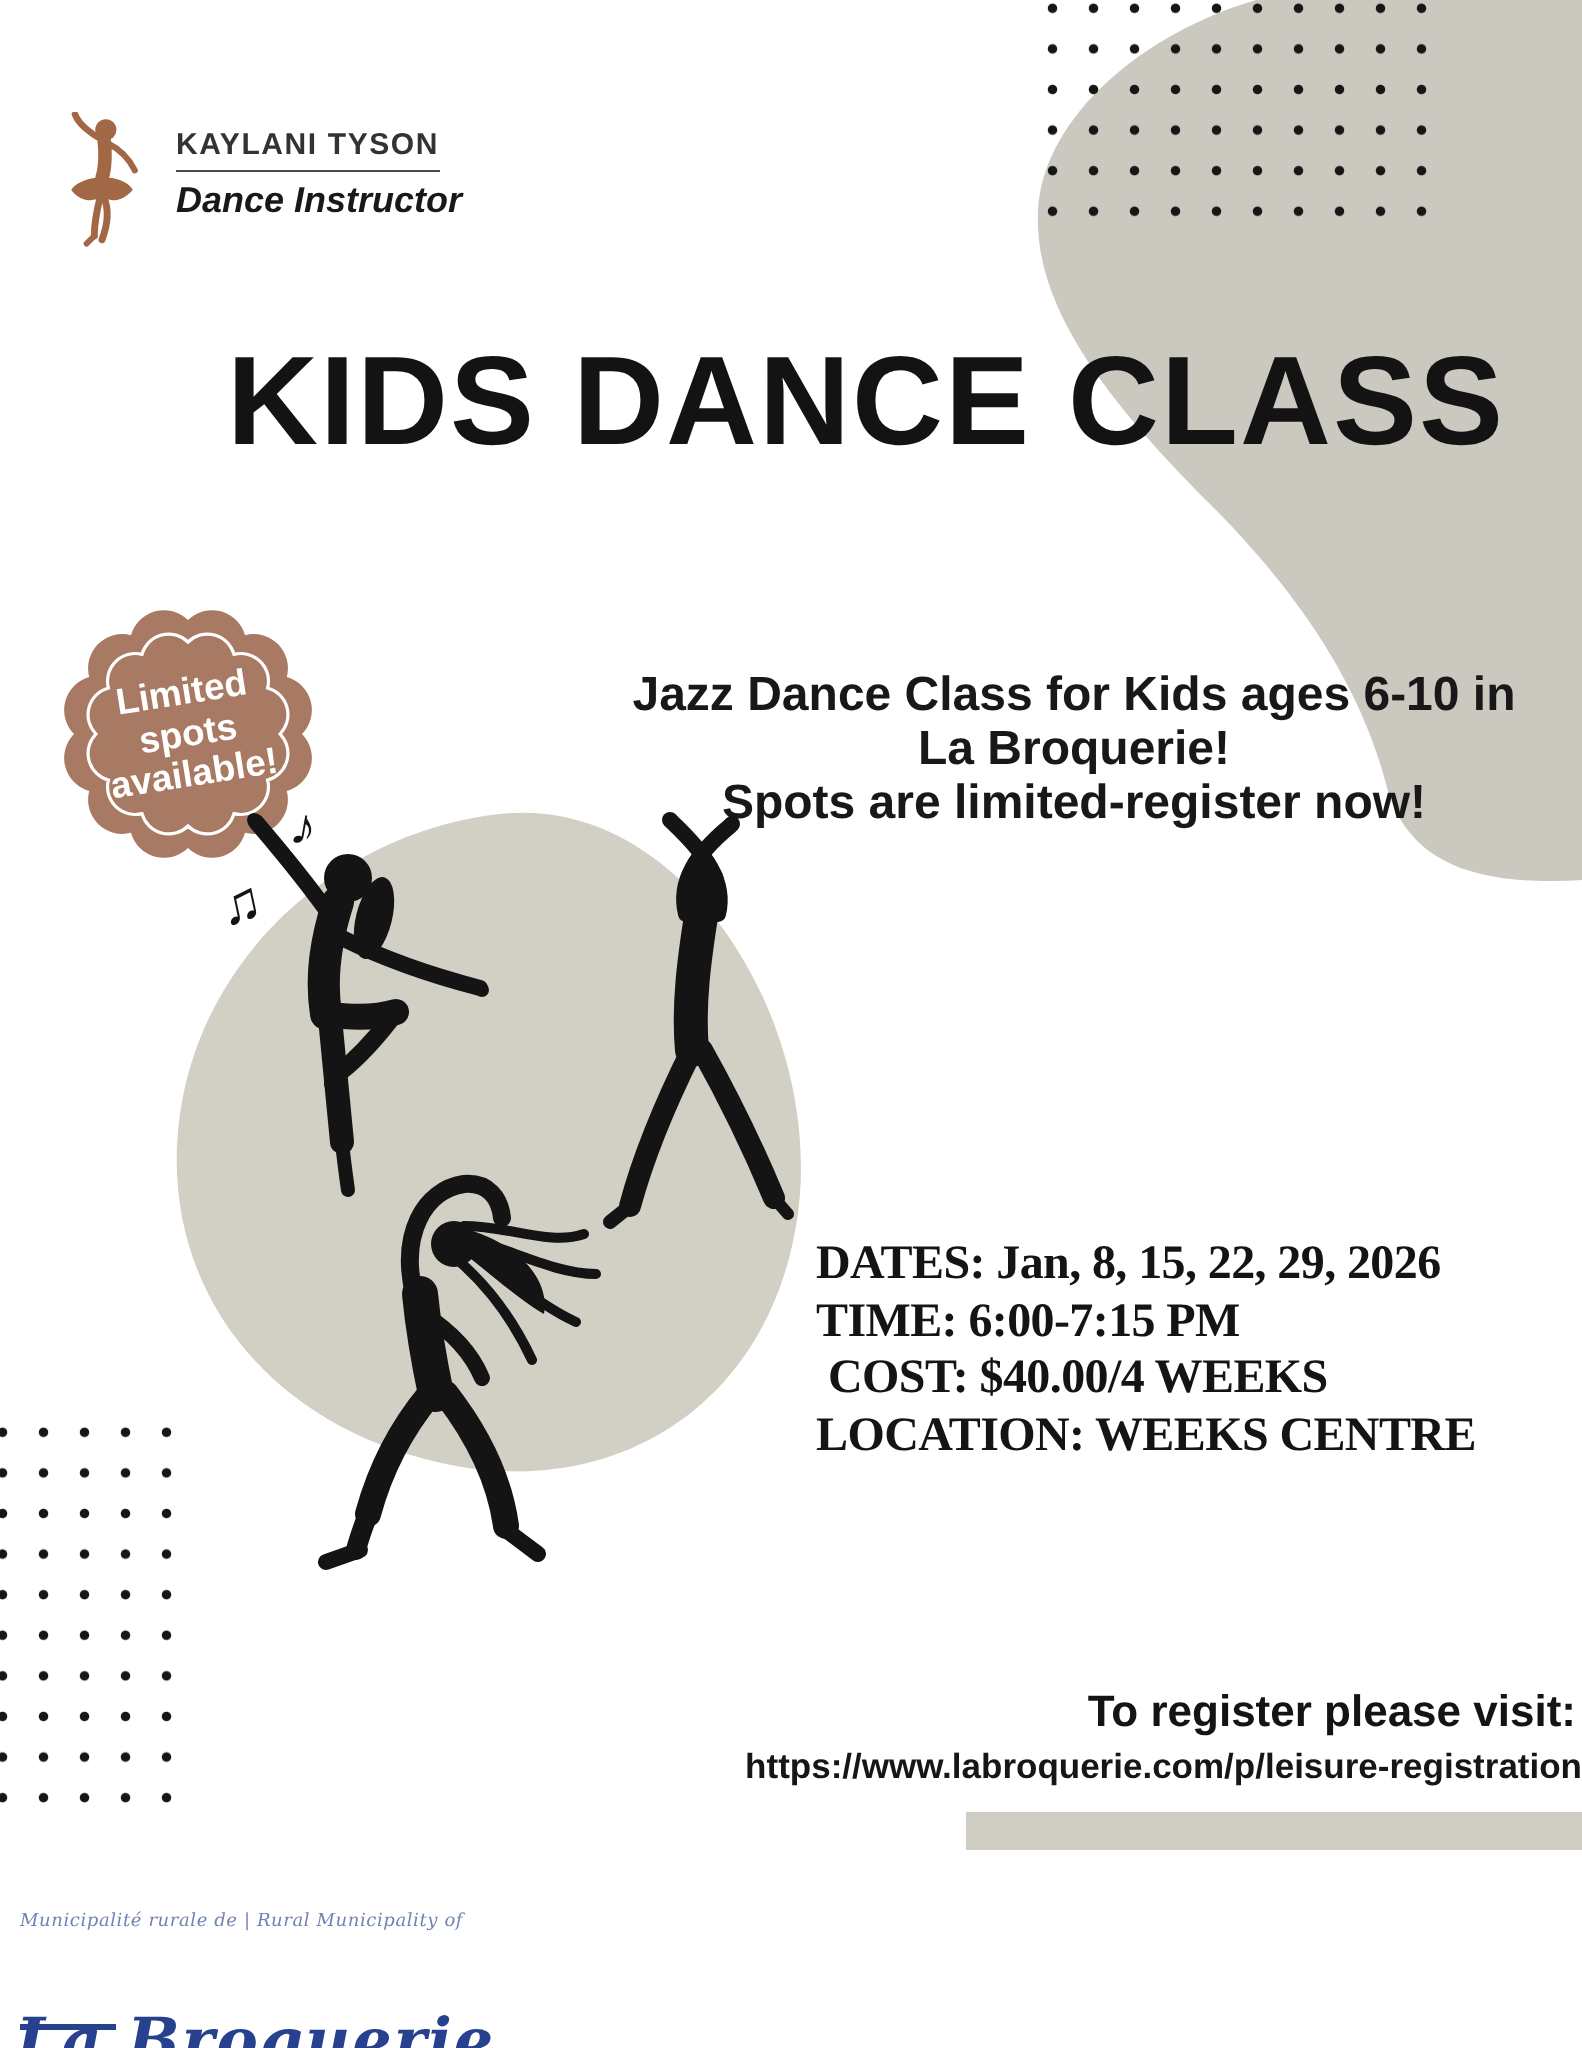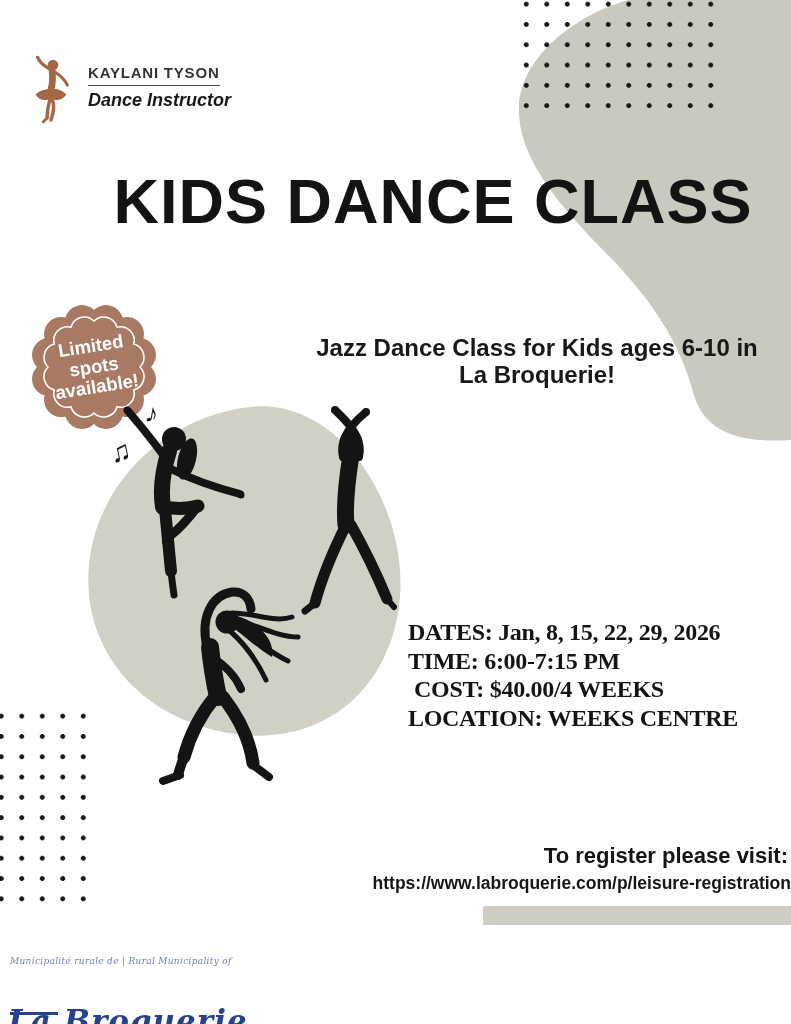--- a/index.html
+++ b/index.html
@@ -108,20 +108,21 @@
     <div class="badge-text">
       <span>Limited</span>
       <span>spots</span>
       <span>available!</span>
     </div>
   </div>
 
   <div class="abs intro">
     <div>Jazz Dance Class for Kids ages 6-10 in</div>
     <div>La Broquerie!</div>
+    <div>Spots are limited-register now!</div>
   </div>
 
   <svg class="abs scene" viewBox="0 0 360 420">
     <path d="M190,22 C115,30 42,88 30,172 C18,256 72,330 168,348 C258,364 332,308 340,212 C347,118 278,12 190,22 Z" fill="#d2cfc5"></path>
 
     <g fill="#141414" stroke="#141414" stroke-linecap="round">
       <circle cx="114" cy="54" r="12" stroke="none"></circle>
       <ellipse cx="127" cy="74" rx="9" ry="21" transform="rotate(14 127 74)" stroke="none"></ellipse>
       <path d="M106,74 C94,57 80,40 68,26" fill="none" stroke-width="8"></path>
       <circle cx="67" cy="25" r="3.5" stroke="none"></circle>

